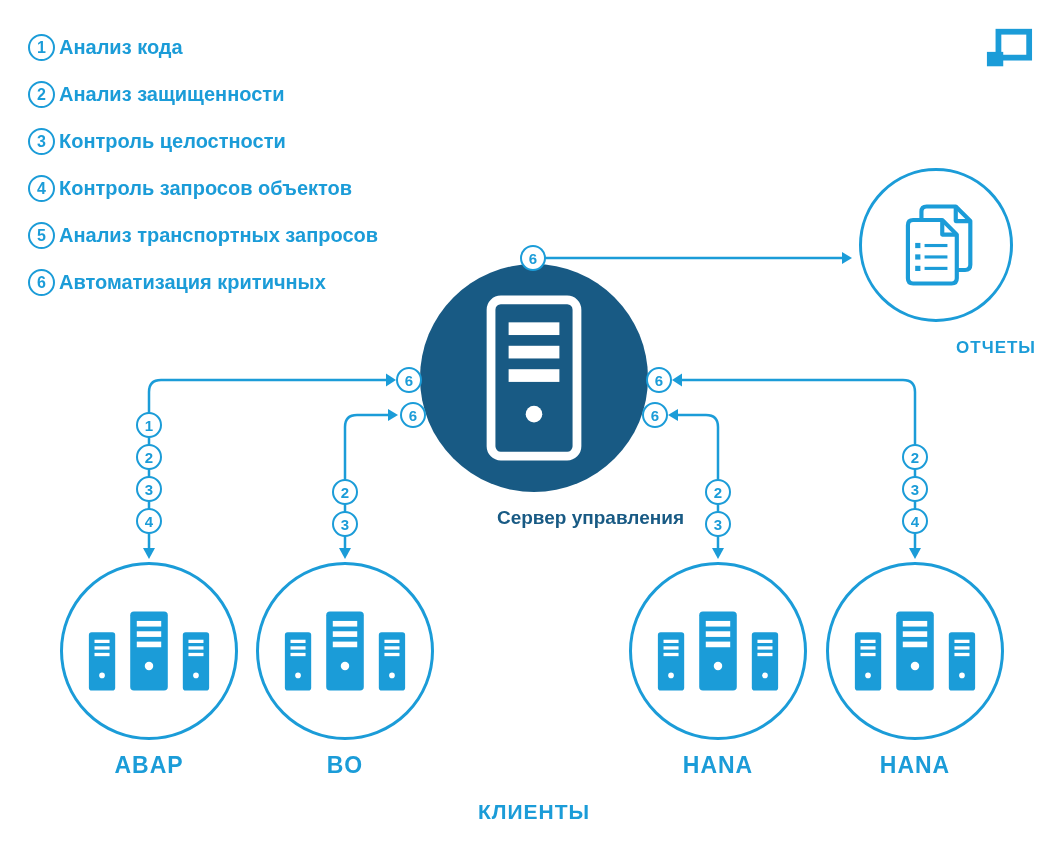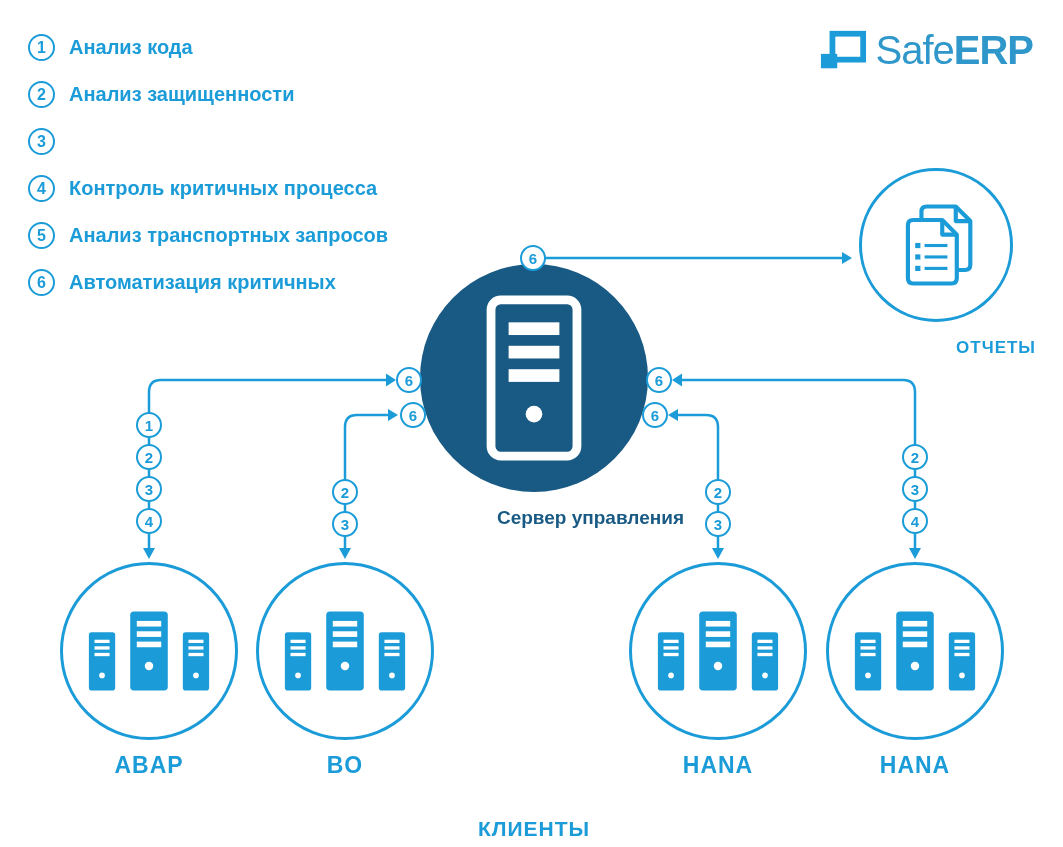--- a/index.html
+++ b/index.html
@@ -21,21 +21,21 @@
   }
   
   .legend{position:absolute;left:28px;top:34px;z-index:5;}
   .legend-item{display:flex;align-items:center;margin-bottom:20px;height:27px;}
   .legend-num{
     width:27px;height:27px;box-sizing:border-box;flex:0 0 27px;
     background:#fff;border:2.5px solid var(--accent);border-radius:50%;
     color:var(--accent);font-weight:bold;font-size:16px;
     display:flex;align-items:center;justify-content:center;
   }
-  .legend-label{margin-left:14px;color:var(--accent);font-weight:bold;font-size:20px;white-space:nowrap;}
+  .legend-label{margin-left:4px;color:var(--accent);font-weight:bold;font-size:20px;white-space:nowrap;}
   
   .logo{position:absolute;right:30px;top:28px;display:flex;align-items:center;z-index:5;}
   .logo-text{font-size:40px;color:#2f97c9;margin-left:8px;letter-spacing:-1px;}
   .logo-text .safe{font-weight:400;}
   .logo-text .erp{font-weight:700;}
   
   .hub{
     position:absolute;left:420px;top:264px;width:228px;height:228px;border-radius:50%;
     background:var(--dark);display:flex;align-items:center;justify-content:center;z-index:3;
   }
@@ -53,21 +53,21 @@
   .reports-label{
     position:absolute;left:836px;top:338px;width:200px;text-align:right;
     color:var(--accent);font-weight:bold;font-size:17px;letter-spacing:1px;z-index:5;
   }
   .client-label{
     position:absolute;top:752px;transform:translateX(-50%);
     color:var(--accent);font-weight:bold;font-size:23px;letter-spacing:1px;z-index:5;white-space:nowrap;text-align:center;
   }
   .clients-group-label{
     position:absolute;left:384px;top:800px;width:300px;text-align:center;
-    color:var(--accent);font-weight:bold;font-size:21px;letter-spacing:1px;z-index:5;margin-top:17px;
+    color:var(--accent);font-weight:bold;font-size:21px;letter-spacing:1px;z-index:5;
   }
   .connectors{position:absolute;left:0;top:0;z-index:2;}
   .connectors path{stroke:var(--accent);stroke-width:2.5;fill:none;stroke-linecap:round;}
   .connectors polygon{fill:var(--accent);}
 </style>
 </head>
 <body>
 
 <div class="stage">
 
@@ -111,41 +111,41 @@
     <div class="legend-item">
       <span class="legend-num">1</span>
       <span class="legend-label">Анализ кода</span>
     </div>
     <div class="legend-item">
       <span class="legend-num">2</span>
       <span class="legend-label">Анализ защищенности</span>
     </div>
     <div class="legend-item">
       <span class="legend-num">3</span>
+      <span class="legend-label">Контроль целостности</span>
     </div>
     <div class="legend-item">
       <span class="legend-num">4</span>
-      <span class="legend-label">Контроль критичных процесса</span>
+      <span class="legend-label">Контроль запросов объектов</span>
     </div>
     <div class="legend-item">
       <span class="legend-num">5</span>
       <span class="legend-label">Анализ транспортных запросов</span>
     </div>
     <div class="legend-item">
       <span class="legend-num">6</span>
       <span class="legend-label">Автоматизация критичных</span>
     </div>
   </div>
 
   <div class="logo">
     <svg width="48" height="42" viewBox="0 0 50 42">
       <rect x="14" y="3" width="32" height="27" fill="none" stroke="#1b9cd8" stroke-width="6"></rect>
       <rect x="2" y="24" width="17" height="15" fill="#1b9cd8"></rect>
     </svg>
-    <div class="logo-text"><span class="safe">Safe</span><span class="erp">ERP</span></div>
   </div>
 
   <svg class="connectors" width="1063" height="847" viewBox="0 0 1063 847">
 
     <path d="M149 550 V392 Q149 380 161 380 H386"></path>
     <polygon points="386,373.5 386,386.5 396,380"></polygon>
     <polygon points="143,548 155,548 149,559"></polygon>
 
     <path d="M345 550 V427 Q345 415 357 415 H388"></path>
     <polygon points="388,409 388,421 398,415"></polygon>

